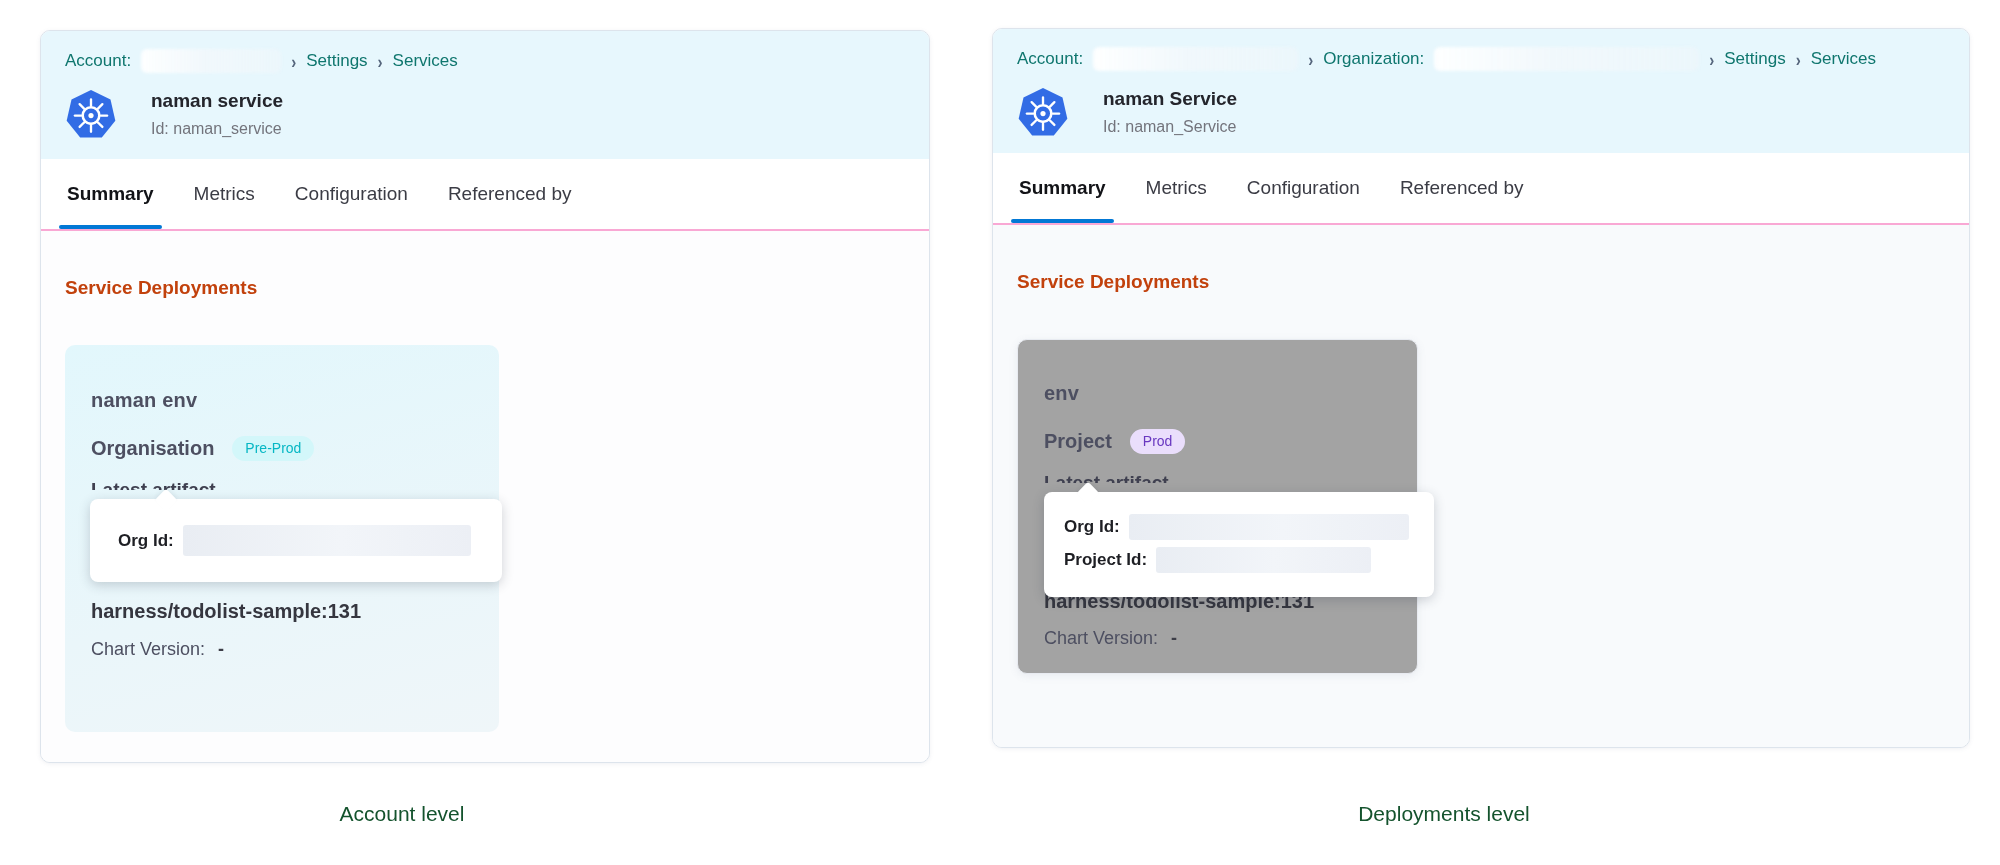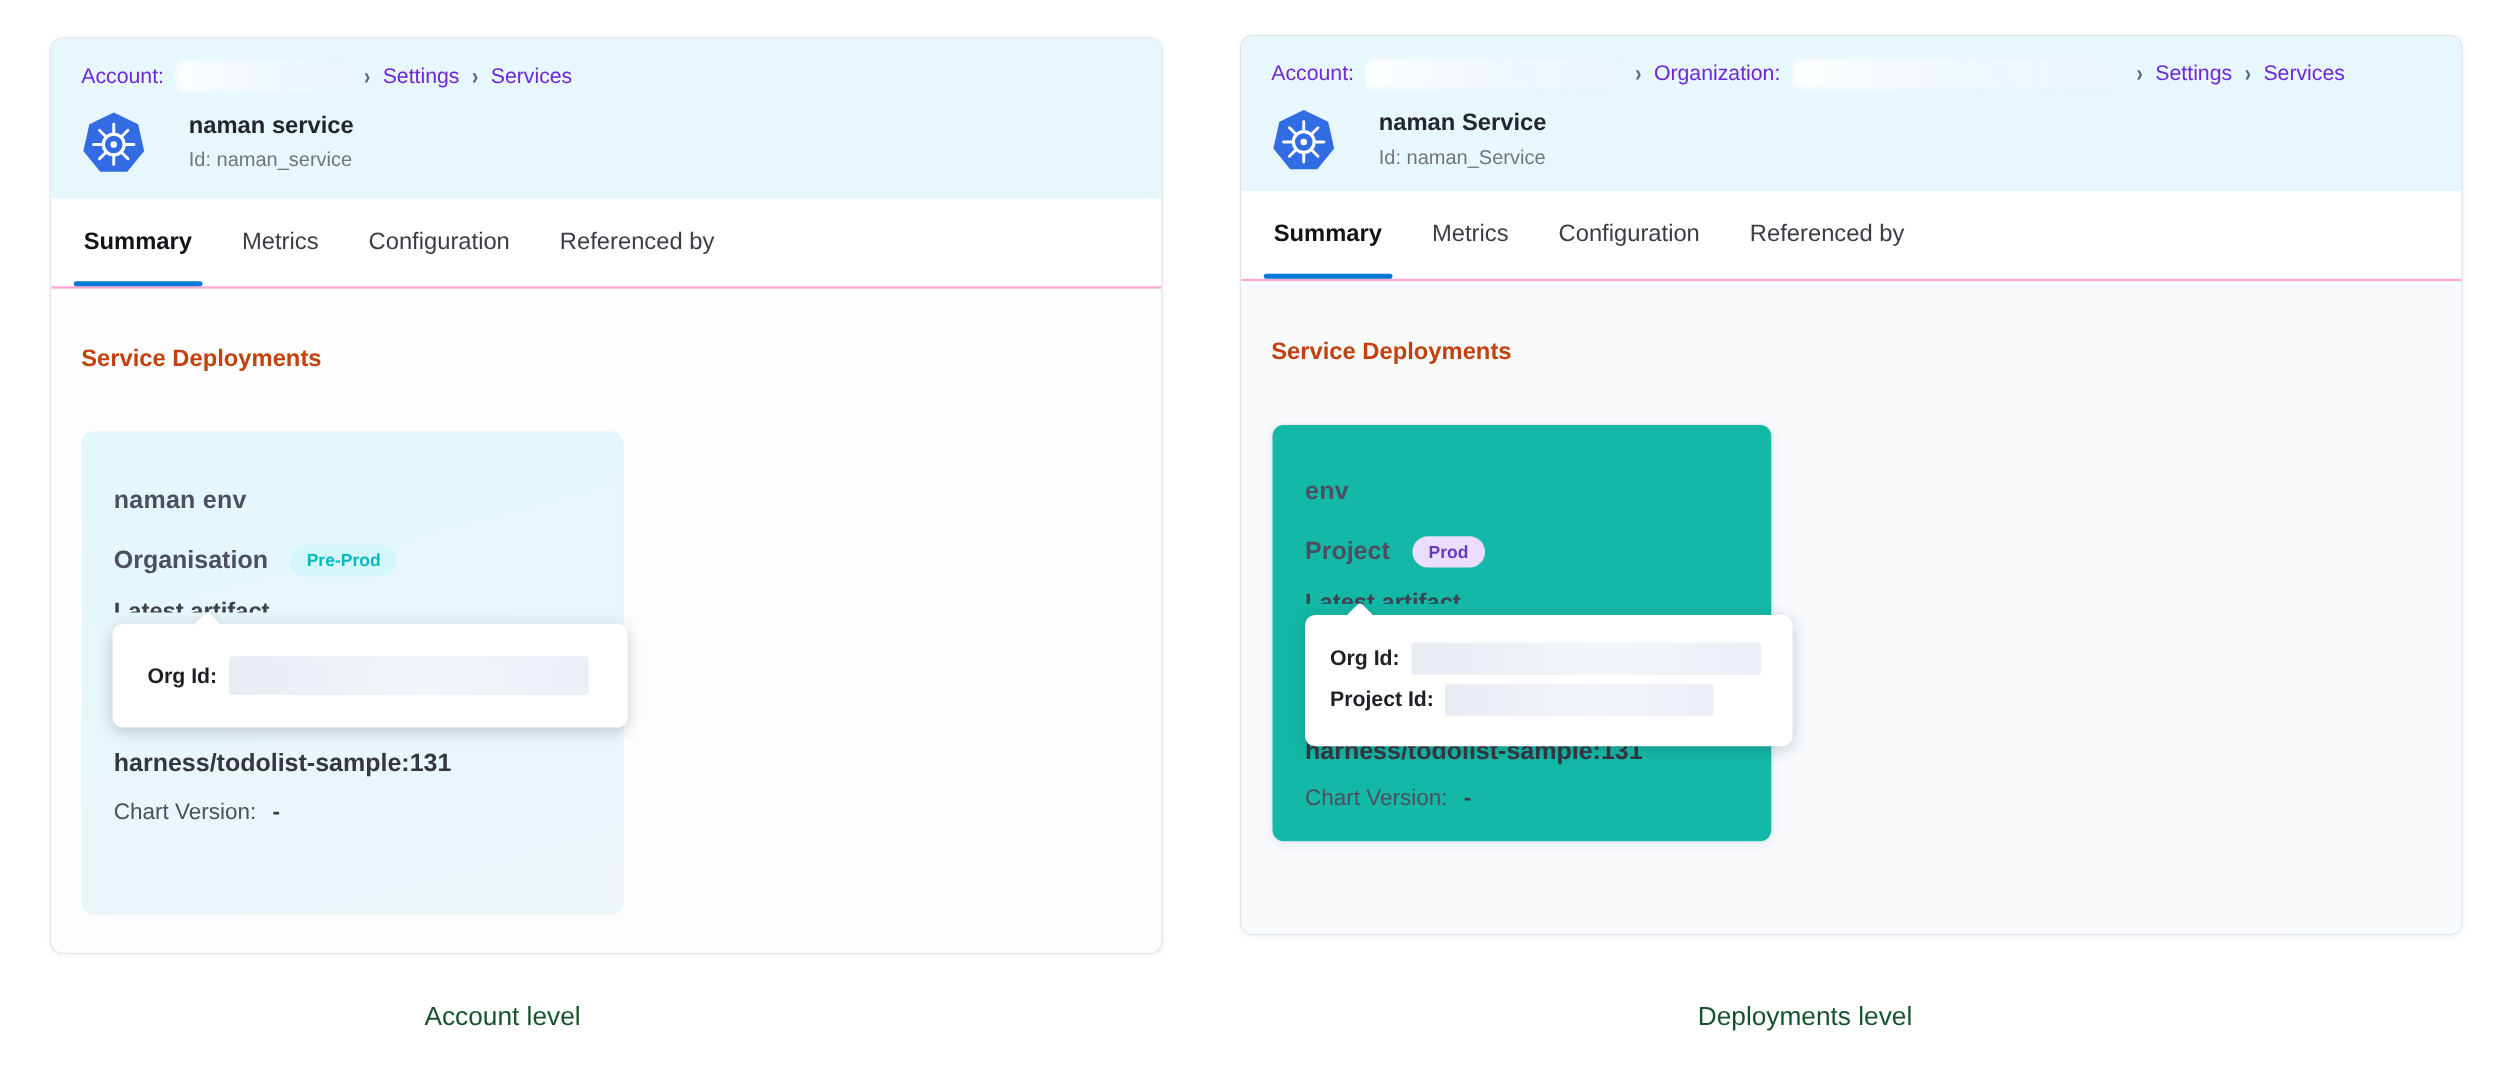--- a/index.html
+++ b/index.html
@@ -8,21 +8,21 @@
 
   .panel { position:absolute; border:1px solid #dde4ec; border-radius:10px; overflow:hidden;
     background:#fff; box-shadow:0 1px 4px rgba(96,111,138,0.10); }
   #left-panel  { left:40px;  top:30px; width:890px; height:733px; }
   #right-panel { left:992px; top:28px; width:978px; height:720px; }
 
   .panel-header { background:#e7f7fd; padding:18px 24px 18px 24px; }
   #right-panel .panel-header { padding-bottom:14px; }
 
   .breadcrumb { display:flex; align-items:center; gap:10px; font-size:17px; white-space:nowrap; }
-  .crumb-link { color:#6d28d9; cursor:pointer; }
+  .crumb-link { color:#0f766e; cursor:pointer; }
   .chevron { color:#55657c; font-size:15px; font-weight:700; transform:scaleY(1.25); }
   .blob { height:24px; border-radius:6px; filter:blur(1.5px);
     background:linear-gradient(90deg, rgba(255,255,255,0.92), #f1f8fc 45%, rgba(236,246,251,0.9)); }
   .blob-w140 { width:140px; } .blob-w205 { width:205px; } .blob-w265 { width:265px; }
 
   .service-row { display:flex; align-items:center; gap:34px; margin-top:14px; }
   .k8s-icon { width:52px; height:54px; flex:0 0 auto; }
   .service-name { font-size:19px; font-weight:700; color:#24252c; }
   .service-id { font-size:16px; color:#73747c; margin-top:8px; }
 
@@ -34,29 +34,29 @@
     background:#0278d5; border-radius:3px; }
 
   .panel-content { padding:26px 24px; height:100%; }
   #left-panel  .panel-content { background:#fdfdfe; }
   #right-panel .panel-content { background:#f8fafc; }
   .section-title { font-size:19px; font-weight:700; color:#c2410c; margin-top:20px; }
 
   .env-card { position:relative; margin-top:46px; border-radius:10px; }
   #left-panel .env-card { width:434px; height:387px;
     background:linear-gradient(165deg,#e2f7fc 0%, #eaf6fa 60%, #eff6f9 100%); }
-  #right-panel .env-card { width:401px; height:335px; background:#14b8a6;
+  #right-panel .env-card { width:401px; height:335px; background:#a3a3a3;
     border:1px solid #e8ebf1; box-shadow:0 2px 8px rgba(96,111,138,0.10); }
 
   .env-card-inner { padding:44px 26px 0 26px; }
   #right-panel .env-card-inner { padding-top:42px; }
   .env-name { font-size:20px; font-weight:600; color:#4d4f61; letter-spacing:0.2px; }
   .scope-row { display:flex; align-items:center; gap:18px; margin-top:24px; }
   .scope-label { font-size:20px; font-weight:700; color:#4d4f61; }
-  .badge { font-size:14px; font-weight:700; padding:4px 13px; border-radius:999px; line-height:1.2; }
+  .badge { font-size:14px; font-weight:400; padding:4px 13px; border-radius:999px; line-height:1.2; }
   .badge-preprod { color:#06b7c4; background:#d3f7fa; }
   .badge-prod    { color:#6938c0; background:#eadefc; }
 
   .clip-line { height:11px; overflow:hidden; margin-top:18px; }
   .clip-line span { font-size:19px; font-weight:600; color:#3f4050; }
 
   .artifact { position:absolute; left:26px; font-size:20px; font-weight:700; color:#35363f; z-index:1; }
   #left-panel  .artifact { top:255px; }
   #right-panel .artifact { top:250px; }
   .chart-row { position:absolute; left:26px; font-size:18px; color:#4d4f61; z-index:1; }

